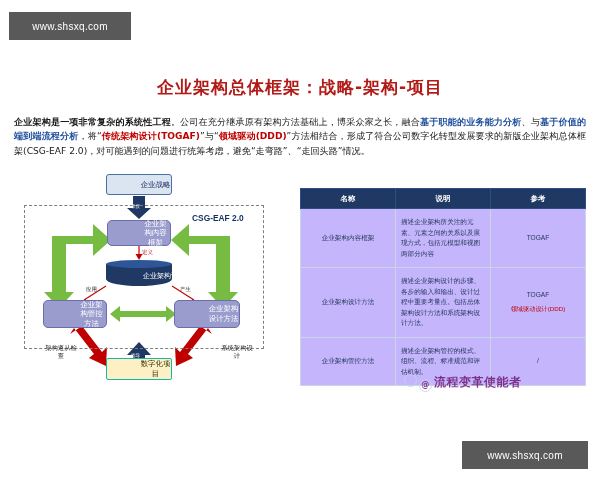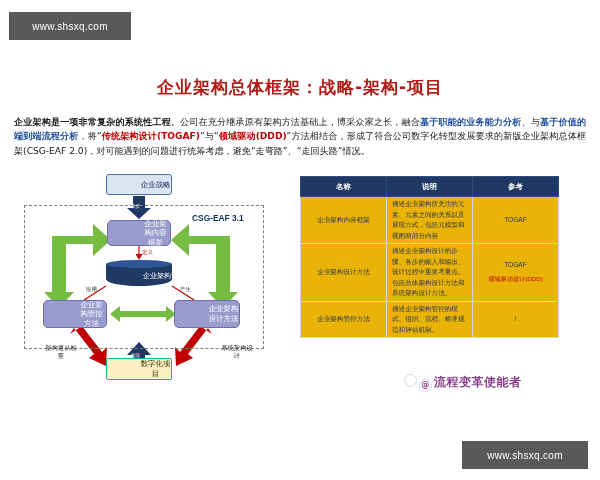--- a/index.html
+++ b/index.html
@@ -210,38 +210,39 @@
 
   
   .table-wrap {
     position: absolute;
     left: 300px;
     top: 2px;
     width: 286px;
   }
   table.meta {
     border-collapse: collapse;
-    width: 259px;
+    width: 286px;
     table-layout: fixed;
+    margin-top: 12px;
   }
   table.meta th {
     background: #1f3864;
     color: #ffffff;
     font-size: 7.4px;
     font-weight: bold;
     height: 17px;
     border: 1px solid #2f4f84;
   }
   table.meta td {
-    background: #eab308;
+    background: #c4b5fd;
     border: 1px solid #c9d6e6;
     font-size: 6.6px;
     line-height: 10.5px;
     color: #1f3353;
-    padding: 2px 5px;
+    padding: 8px 5px;
     vertical-align: middle;
   }
   table.meta td.c-name {
     text-align: center;
     width: 56px;
   }
   table.meta td.c-desc {
     text-align: left;
   }
   table.meta td.c-ref {
@@ -345,21 +346,21 @@
         <g>
           <path d="M198,160 L186,152 L166,178 L161,173 L162,192 L179,184 L174,180 L194,154 Z" fill="#c00000"></path>
         </g>
 
         <g>
           <path d="M125,168 L137,181 L131,181 L131,190 L119,190 L119,181 L113,181 Z" fill="#1f3864"></path>
         </g>
       </svg>
 
       <div class="eaf-frame"></div>
-      <div class="eaf-label">CSG-EAF 3.1</div>
+      <div class="eaf-label">CSG-EAF 2.0</div>
 
       <div class="dbox strategy">企业战略</div>
 
       <div class="dbox content-fw">企业架构内容框架</div>
 
       <div class="cylinder">
         <div class="cyl-body"></div>
         <div class="cyl-top"></div>
         <div class="cyl-text">企业架构设计成果</div>
       </div>

